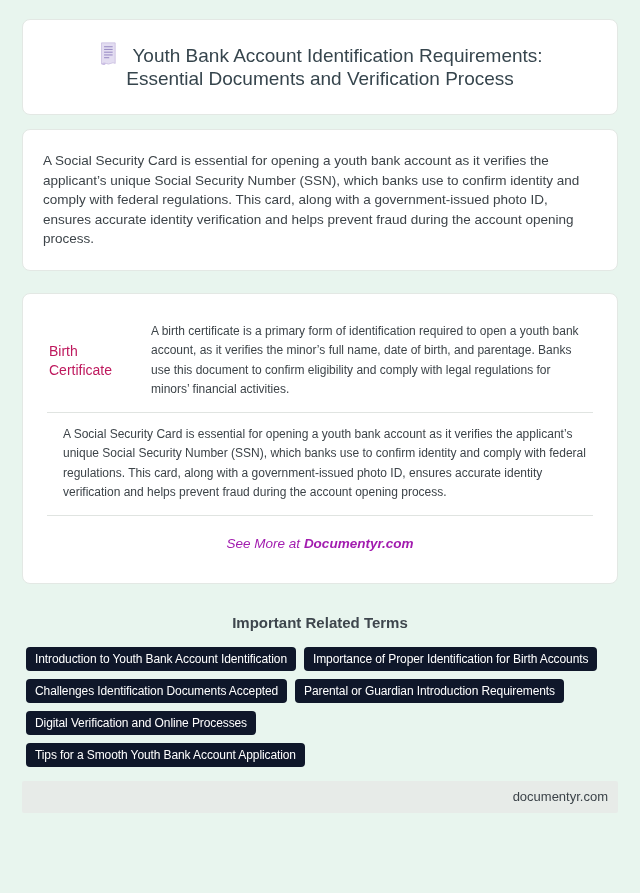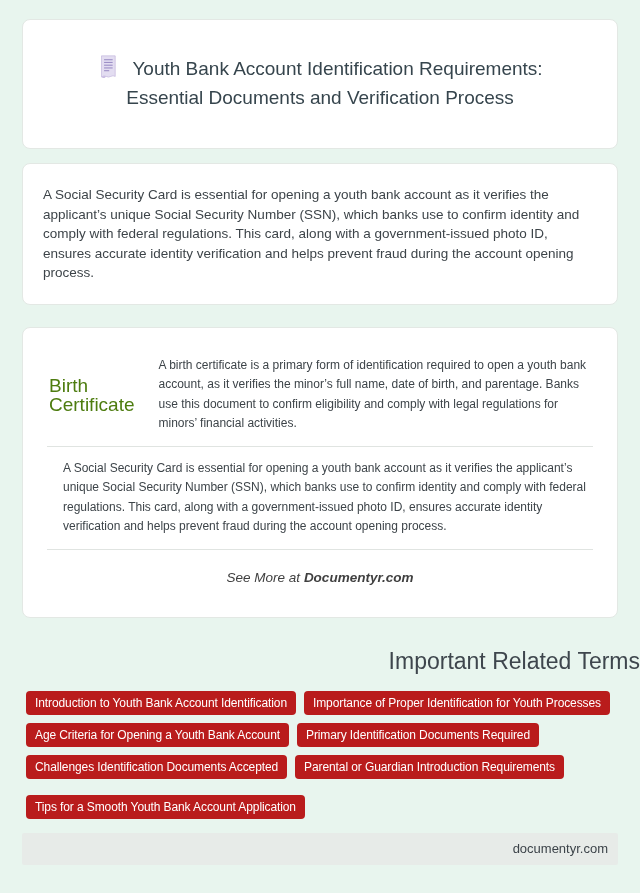--- a/index.html
+++ b/index.html
@@ -19,25 +19,25 @@
     margin: 0 22px;
   }
   
   .title-card {
     margin-top: 19px;
     padding: 18px 24px 20px 24px;
   }
   .title-card h1 {
     font-size: 19px;
     font-weight: 400;
-    line-height: 29px;
+    line-height: 23px;
     color: #36454d;
     text-align: center;
     max-width: 492px;
-    margin: 16px auto;
+    margin: 4px auto;
   }
   .receipt-icon {
     display: inline-block;
     width: 21px;
     height: 24px;
     vertical-align: -4px;
     margin-right: 14px;
   }
   
   .intro-card {
@@ -54,63 +54,63 @@
     margin-top: 22px;
     padding: 16px 24px 10px 24px;
   }
   .t-row {
     display: flex;
     border-bottom: 1px solid #e0e4e1;
     padding: 12px 2px;
   }
   .t-term {
     flex: 0 0 88px;
-    font-size: 19px;
+    font-size: 14px;
     line-height: 19px;
-    color: #4d7c0f;
+    color: #be185d;
     align-self: center;
     padding-right: 10px;
   }
   .t-desc {
     flex: 1;
     font-size: 12px;
     line-height: 19.5px;
     color: #3d4449;
     padding-left: 14px;
   }
   .see-more {
     text-align: center;
     font-style: italic;
     font-size: 13.5px;
-    color: #404040;
+    color: #a21caf;
     padding: 20px 0 22px 0;
   }
   .see-more .brand { font-weight: 700; }
   
   .related-heading {
-    text-align: right;
-    font-size: 23px;
-    font-weight: 400;
+    text-align: center;
+    font-size: 15px;
+    font-weight: 700;
     color: #3e464d;
     margin: 30px 0 16px 0;
   }
   .tags {
     margin-left: 26px;
     margin-right: 18px;
     display: flex;
     flex-direction: column;
     gap: 8px;
   }
   .tag-row {
     display: flex;
     gap: 8px;
   }
   .tag {
     display: inline-block;
-    background: #b91c1c;
+    background: #0f172a;
     color: #ffffff;
     font-size: 12px;
     line-height: 15px;
     letter-spacing: -0.1px;
     padding: 5px 9px 4px 9px;
     border-radius: 4px;
     white-space: nowrap;
     cursor: pointer;
   }
   
@@ -161,31 +161,28 @@
   <div class="see-more">
     <span>See More at </span><span class="brand">Documentyr.com</span>
   </div>
 </div>
 
 <div class="related-heading">Important Related Terms</div>
 
 <div class="tags">
   <div class="tag-row">
     <span class="tag">Introduction to Youth Bank Account Identification</span>
-    <span class="tag">Importance of Proper Identification for Youth Processes</span>
-  </div>
-  <div class="tag-row">
-    <span class="tag">Age Criteria for Opening a Youth Bank Account</span>
-    <span class="tag">Primary Identification Documents Required</span>
+    <span class="tag">Importance of Proper Identification for Birth Accounts</span>
   </div>
   <div class="tag-row">
     <span class="tag">Challenges Identification Documents Accepted</span>
     <span class="tag">Parental or Guardian Introduction Requirements</span>
   </div>
   <div class="tag-row">
+    <span class="tag">Digital Verification and Online Processes</span>
   </div>
   <div class="tag-row">
     <span class="tag">Tips for a Smooth Youth Bank Account Application</span>
   </div>
 </div>
 
 <div class="footer-bar">
   <span>documentyr.com</span>
 </div>
 

